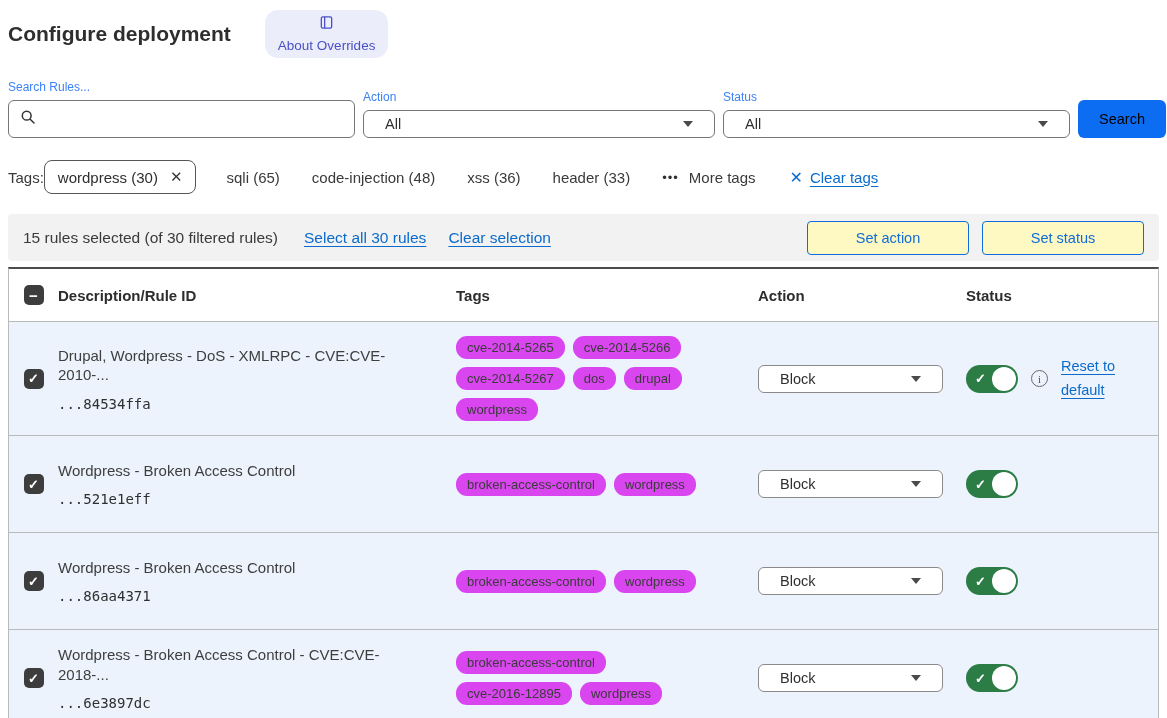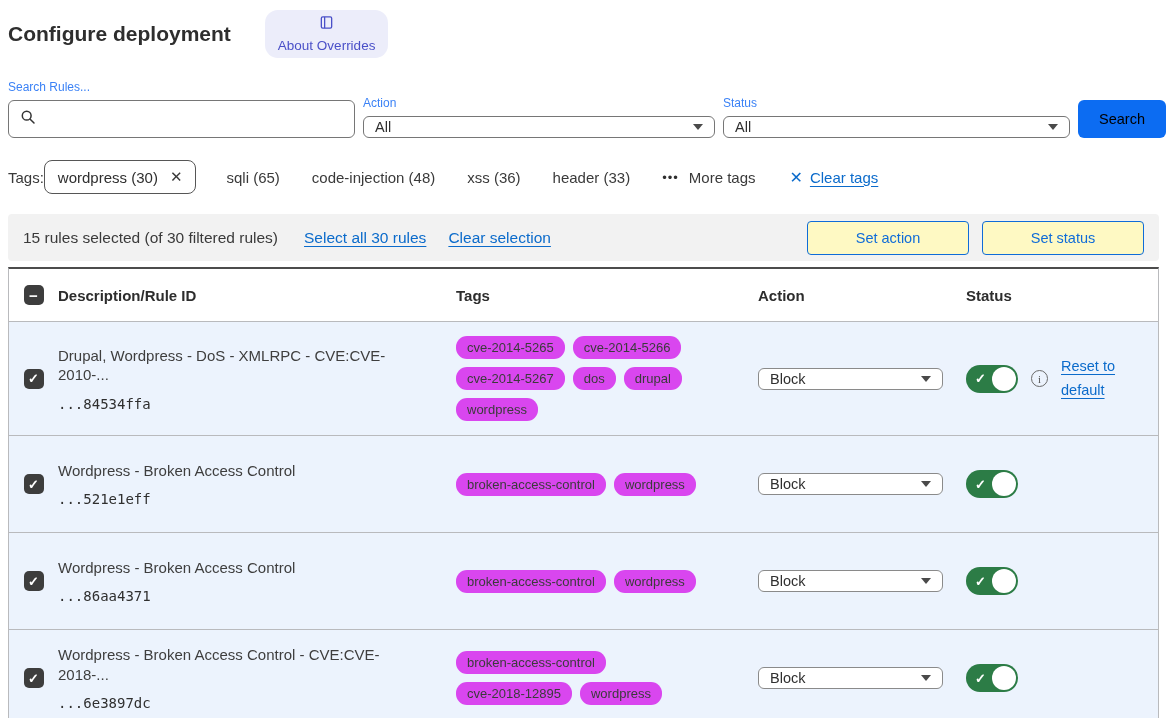--- a/index.html
+++ b/index.html
@@ -26,23 +26,23 @@
   .filter label { display:block; font-size:12px; color:#3b82f6; margin-bottom:6px; }
   .search-filter { width:347px; }
   .action-filter { width:352px; }
   .status-filter { width:347px; }
   .search-box {
     height:38px; border:1px solid #767676; border-radius:6px;
     display:flex; align-items:center; padding:0 11px; gap:9px; background:#fff;
   }
   .search-box input { border:none; outline:none; flex:1; font-size:14px; font-family:inherit; background:transparent; }
   .select {
-    height:22px; border:1px solid #767676; border-radius:6px; background:#fff;
+    height:28px; border:1px solid #767676; border-radius:6px; background:#fff;
     display:flex; align-items:center; justify-content:space-between;
-    padding:0 11px; font-size:14.5px; color:#2f2f2f; cursor:pointer;
+    padding:0 21px; font-size:14.5px; color:#2f2f2f; cursor:pointer;
   }
   .chevron {
     width:0; height:0; border-left:5px solid transparent;
     border-right:5px solid transparent; border-top:6px solid #4a4a4a;
   }
   .search-btn {
     height:38px; width:88px; background:#0c6cf2; color:#000000; border:none;
     border-radius:6px; font-size:14.5px; font-family:inherit; cursor:pointer;
   }
 
@@ -319,21 +319,21 @@
     <div class="checkbox-cell">
       <span class="checkbox">✓</span>
     </div>
     <div class="desc-cell">
       <div class="desc">Wordpress - Broken Access Control - CVE:CVE-2018-...</div>
       <div class="rule-id">...6e3897dc</div>
     </div>
     <div>
       <div class="tagwrap">
               <span class="tag-pill">broken-access-control</span>
-              <span class="tag-pill">cve-2018-12895</span>
+              <span class="tag-pill">cve-2016-12895</span>
               <span class="tag-pill">wordpress</span>
             </div>
     </div>
     <div class="action-cell">
       <div class="select">
         <span>Block</span>
         <span class="chevron"></span>
       </div>
     </div>
     <div class="status-cell">

